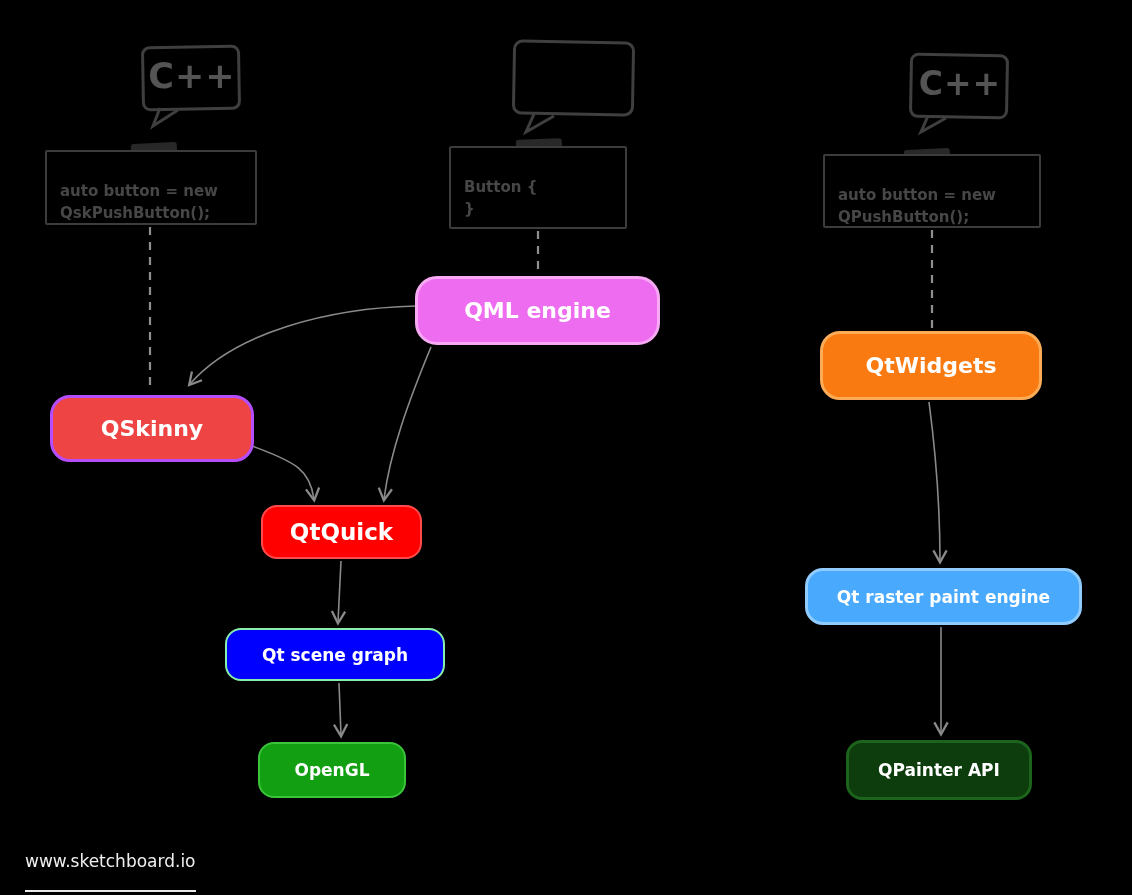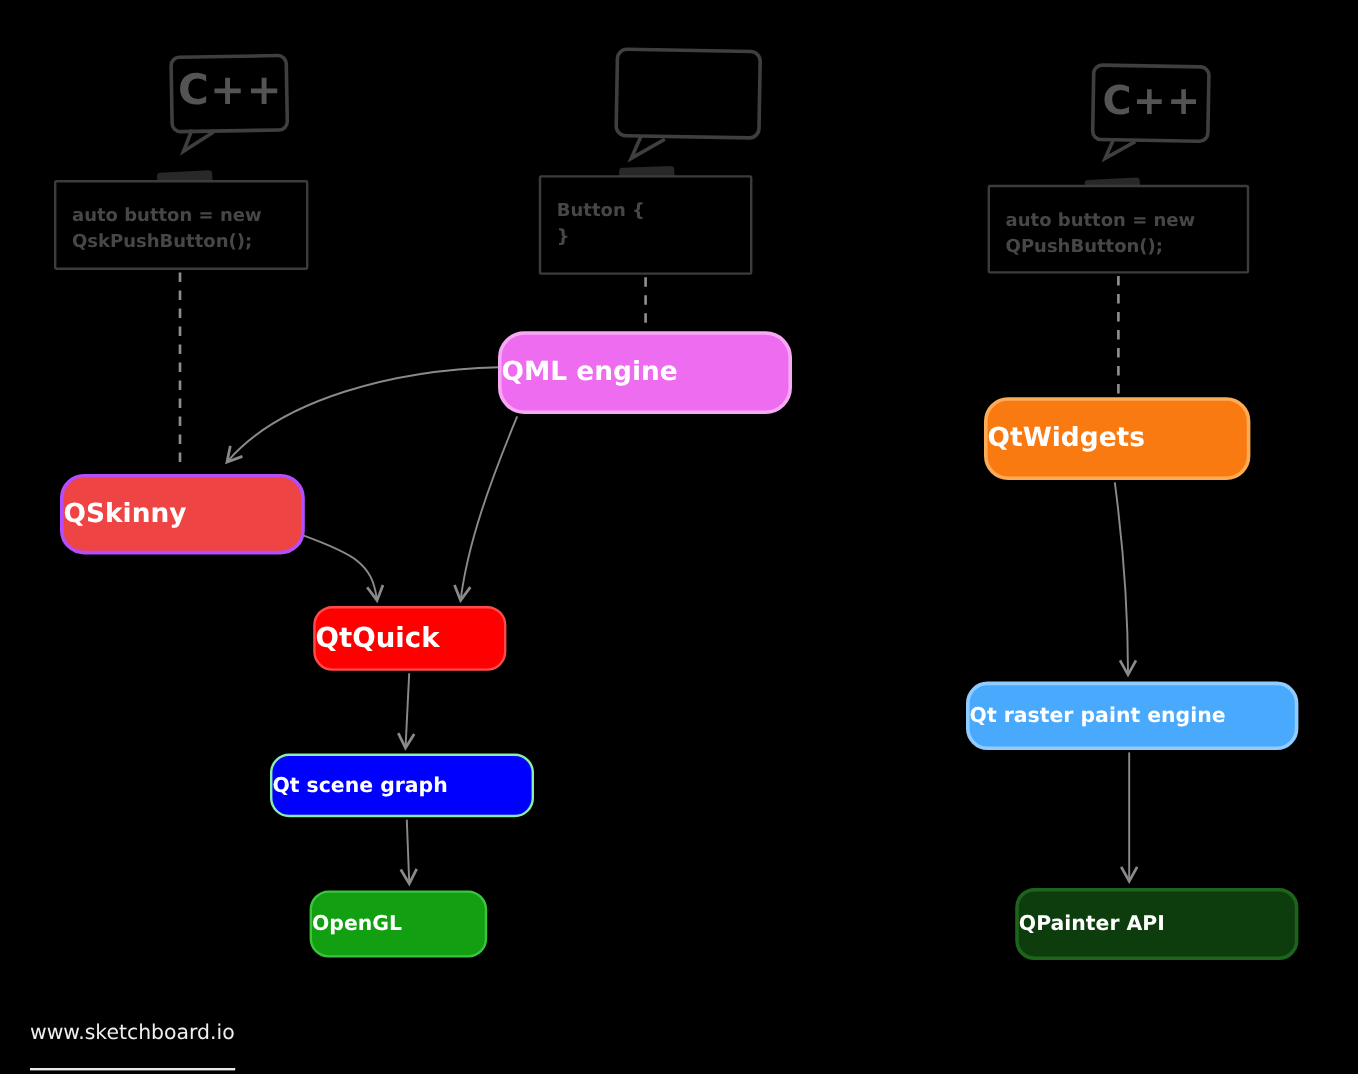--- a/index.html
+++ b/index.html
@@ -37,21 +37,21 @@
 
   
   .code-box {
     position: absolute;
     border: 2px solid #3c3c3c;
     background: #000;
     color: #474747;
     font-weight: bold;
     font-size: 15px;
     line-height: 22px;
-    padding: 16px 0 0 13px;
+    padding: 28px 0 0 13px;
     box-sizing: border-box;
     border-radius: 2px;
   }
   #codebox-left  { left: 45px;  top: 150px; width: 212px; height: 75px; }
   #codebox-mid   { left: 449px; top: 146px; width: 178px; height: 83px; }
   #codebox-right { left: 823px; top: 154px; width: 218px; height: 74px; }
 
   .tape {
     position: absolute;
     background: #282828;
@@ -61,20 +61,21 @@
   }
   #tape-left  { left: 131px; top: 143px; transform: rotate(-3deg); }
   #tape-mid   { left: 516px; top: 139px; transform: rotate(-2deg); }
   #tape-right { left: 904px; top: 149px; transform: rotate(-3deg); }
 
   
   .node {
     position: absolute;
     display: flex;
     align-items: center;
+    justify-content: center;
     color: #fff;
     font-weight: bold;
     box-sizing: border-box;
     border-radius: 18px;
   }
   #node-qml-engine {
     left: 415px; top: 276px; width: 245px; height: 69px;
     background: #ee6cf0; border: 3px solid #f8a9f4;
     font-size: 22px; border-radius: 22px;
   }
@@ -102,21 +103,21 @@
     left: 820px; top: 331px; width: 222px; height: 69px;
     background: #fa7a12; border: 3px solid #fcab57;
     font-size: 22px; border-radius: 20px;
   }
   #node-raster {
     left: 805px; top: 568px; width: 277px; height: 57px;
     background: #48a9fd; border: 3px solid #90ccff;
     font-size: 17px; border-radius: 18px;
   }
   #node-qpainter {
-    left: 846px; top: 740px; width: 236px; height: 60px;
+    left: 846px; top: 740px; width: 186px; height: 60px;
     background: #0d3d0d; border: 3px solid #1c641c;
     font-size: 17px; border-radius: 16px;
   }
 
   
   #arrow-layer {
     position: absolute;
     left: 0; top: 0;
     width: 1132px; height: 895px;
     pointer-events: none;

